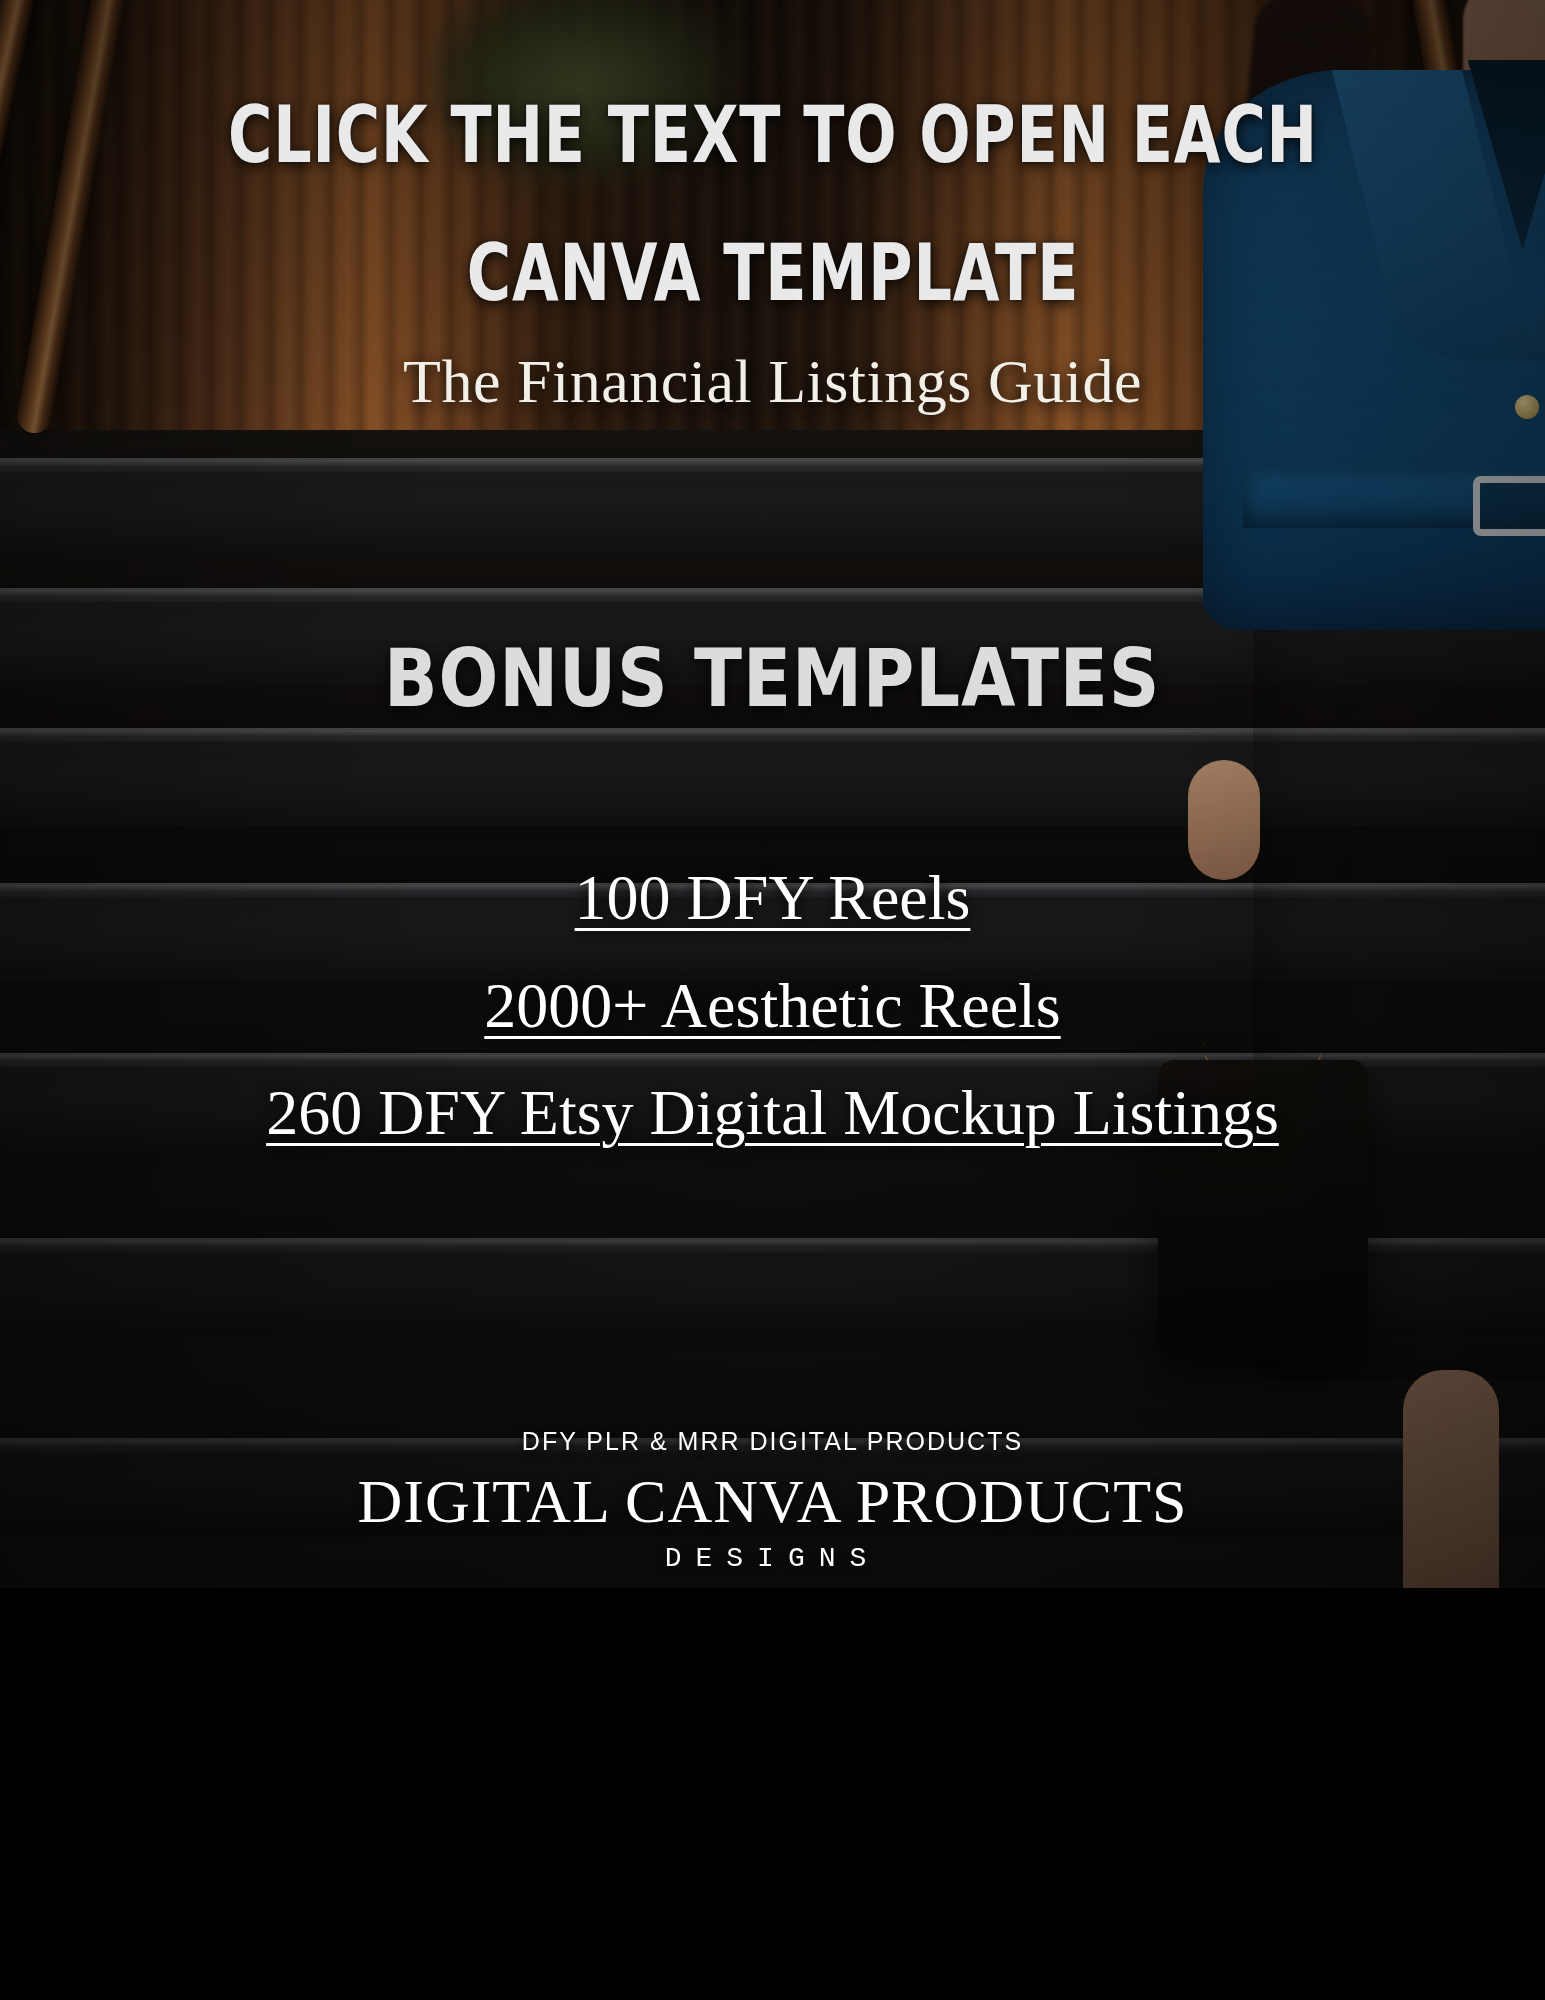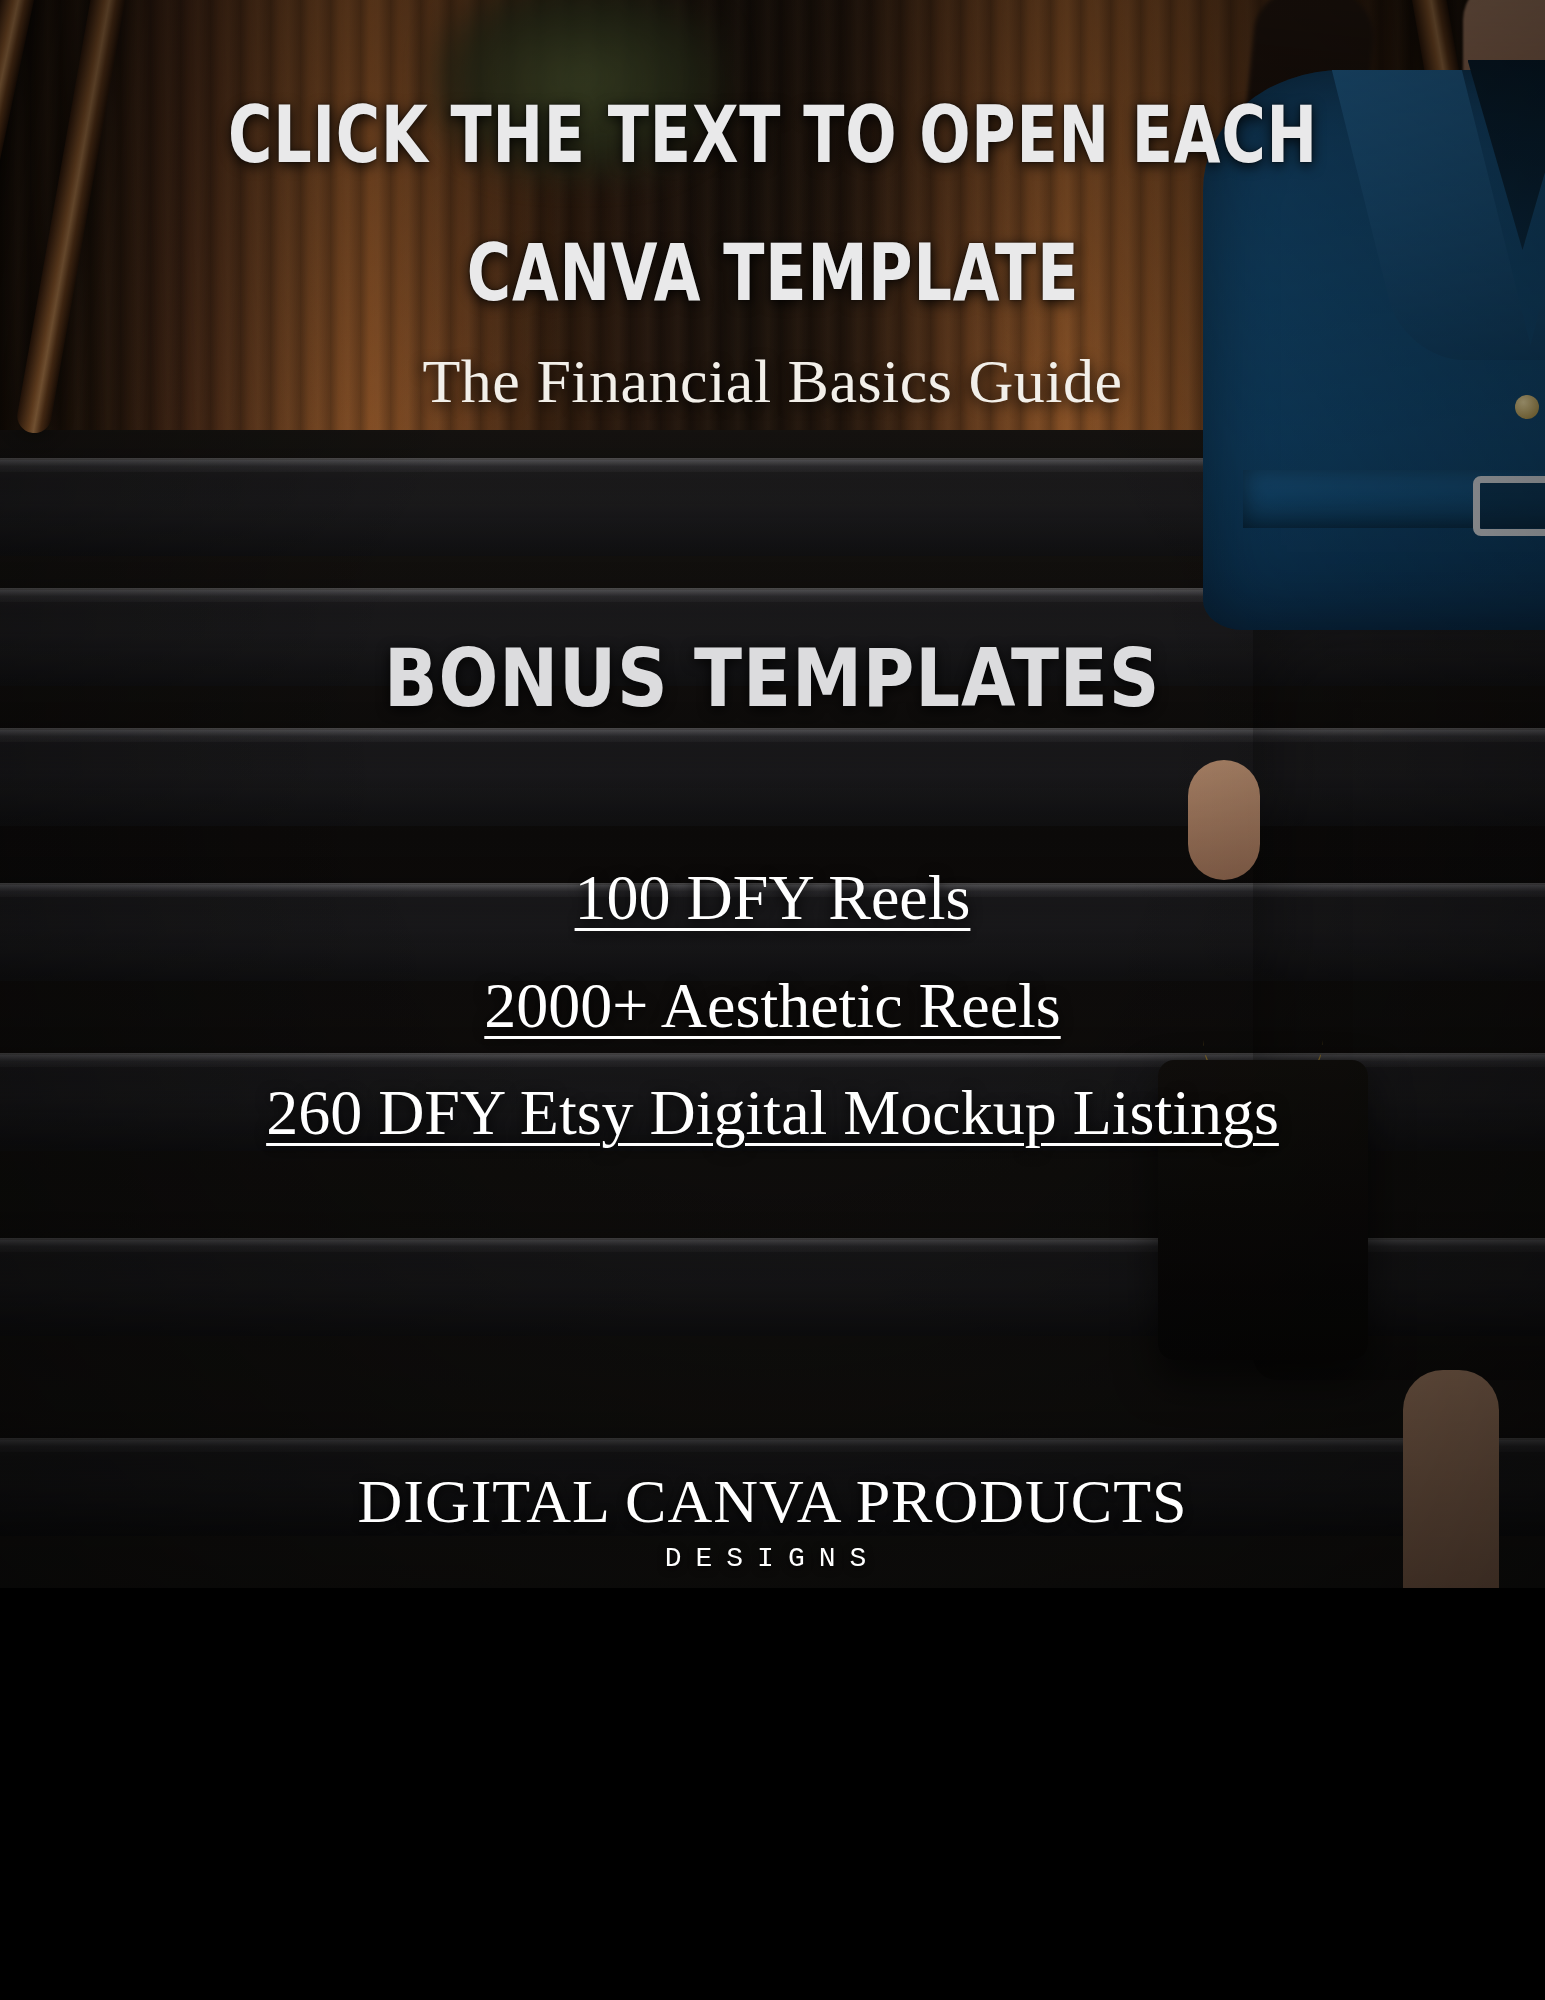--- a/index.html
+++ b/index.html
@@ -362,29 +362,30 @@
 
     <div class="bg-shade"></div>
   </div>
 
   <div class="content">
 
     <div class="headline headline-1">CLICK THE TEXT TO OPEN EACH</div>
 
     <div class="headline headline-2">CANVA TEMPLATE</div>
 
-    <div class="subtitle">The Financial Basics Guide</div>
+    <div class="subtitle">The Financial Listings Guide</div>
 
     <div class="bonus-heading">BONUS TEMPLATES</div>
 
     <div class="links">
       <a class="link link-1">100 DFY Reels</a>
       <a class="link link-2">2000+ Aesthetic Reels</a>
       <a class="link link-4">260 DFY Etsy Digital Mockup Listings</a>
     </div>
   </div>
 
   <div class="brand">
+    <div class="brand-top">DFY PLR &amp; MRR DIGITAL PRODUCTS</div>
     <div class="brand-main">DIGITAL CANVA PRODUCTS</div>
     <div class="brand-sub">DESIGNS</div>
   </div>
 
 </div>
 
 </body></html>

